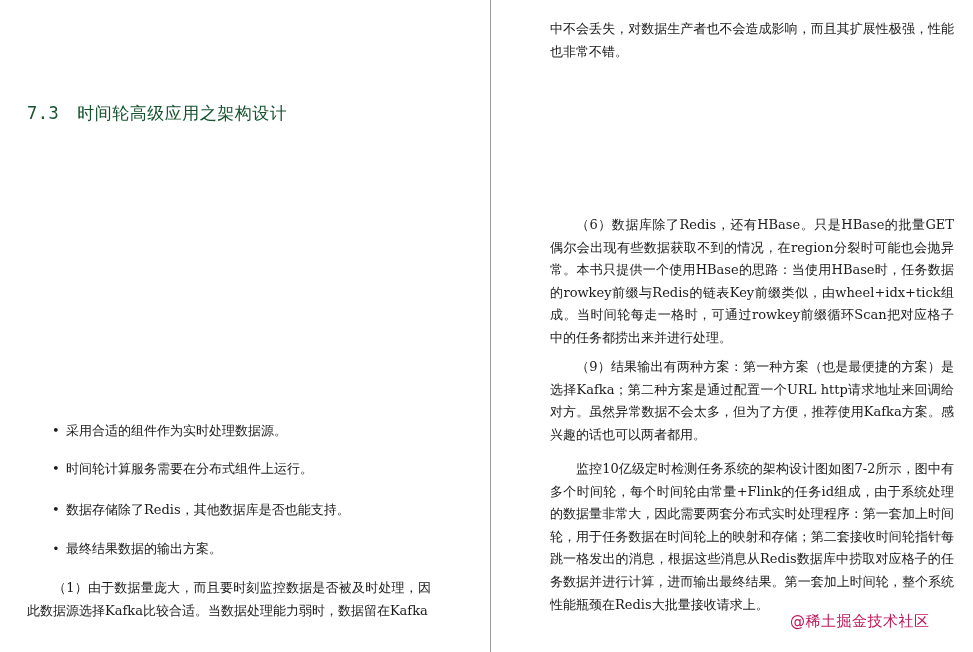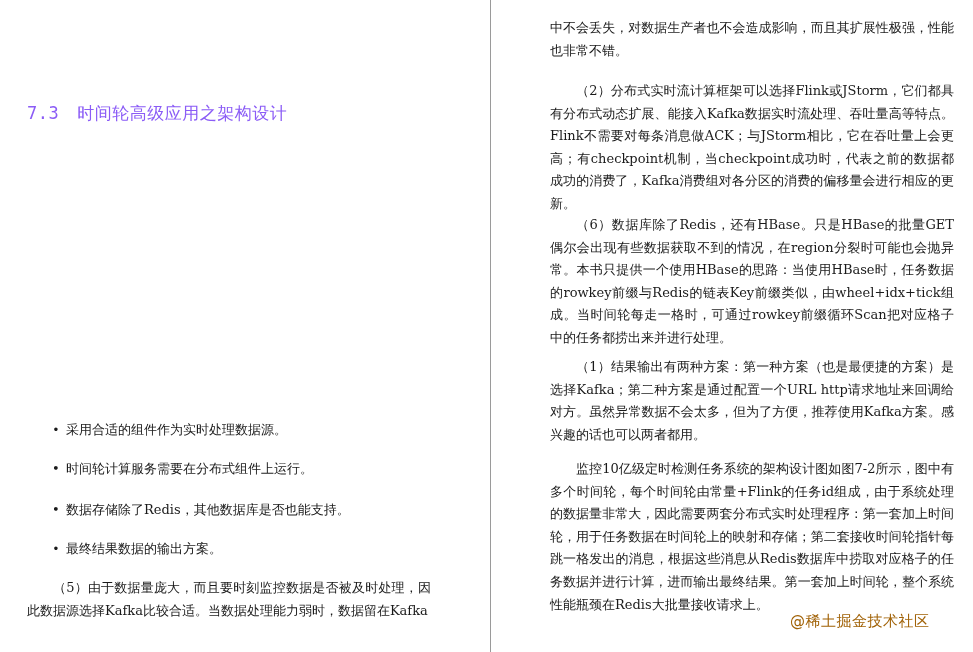--- a/index.html
+++ b/index.html
@@ -7,70 +7,69 @@
       width: 973px; height: 652px; background: #ffffff; position: relative; overflow: hidden;
       font-family: "DejaVu Serif", "Liberation Serif", serif; color: #1a1a1a;
     }
     .page { position: absolute; top: 0; height: 652px; }
     .page-left { left: 0; width: 490px; }
     .page-right { left: 491px; width: 482px; }
     .divider { position: absolute; left: 490px; top: 0; width: 1px; height: 652px; background: #9a9a9a; }
     .heading {
       position: absolute; left: 27px; top: 102px;
       font-family: "DejaVu Sans", "Liberation Sans", sans-serif;
-      font-size: 17px; letter-spacing: 0.5px; color: #8b5cf6;
+      font-size: 17px; letter-spacing: 0.5px; color: #14532d;
     }
     .heading .num { margin-right: 18px; font-family: "DejaVu Sans Mono", monospace; }
     .para {
       position: absolute; font-size: 13px; line-height: 22.6px; text-align: justify;
       text-indent: 2em; margin: 0;
     }
     .bullet {
       position: absolute; left: 52px; font-size: 13px; line-height: 20px; margin: 0;
     }
     .bullet .dot { display: inline-block; width: 14px; }
     .watermark {
       position: absolute; left: 790px; top: 612px;
       font-family: "DejaVu Sans", "Liberation Sans", sans-serif;
-      font-size: 15px; color: #a16207; letter-spacing: 0.5px;
+      font-size: 15px; color: #be185d; letter-spacing: 0.5px;
     }
   </style>
 </head>
 <body>
 
 <div class="page page-left">
   <div class="heading">
     <span class="num">7.3</span><span>时间轮高级应用之架构设计</span>
   </div>
 
 
 
-  <div class="bullet" style="top:421px;font-family:Liberation Mono, monospace;">
+  <div class="bullet" style="top:421px;">
     <span class="dot">•</span><span>采用合适的组件作为实时处理数据源。</span>
   </div>
   <div class="bullet" style="top:459px;">
     <span class="dot">•</span><span>时间轮计算服务需要在分布式组件上运行。</span>
   </div>
   <div class="bullet" style="top:500px;">
     <span class="dot">•</span><span>数据存储除了Redis，其他数据库是否也能支持。</span>
   </div>
   <div class="bullet" style="top:540px;font-family:Liberation Mono, monospace;">
     <span class="dot">•</span><span>最终结果数据的输出方案。</span>
   </div>
 
-  <p class="para" style="left:27px; top:577px; width:404px;">（5）由于数据量庞大，而且要时刻监控数据是否被及时处理，因此数据源选择Kafka比较合适。当数据处理能力弱时，数据留在Kafka</p>
+  <p class="para" style="left:27px; top:577px; width:404px;">（1）由于数据量庞大，而且要时刻监控数据是否被及时处理，因此数据源选择Kafka比较合适。当数据处理能力弱时，数据留在Kafka</p>
 </div>
 
 <div class="divider"></div>
 
 <div class="page page-right">
-  <p class="para" style="left:59px; top:18px; width:404px; text-indent:0;font-family:Liberation Mono, monospace;">中不会丢失，对数据生产者也不会造成影响，而且其扩展性极强，性能也非常不错。</p>
+  <p class="para" style="left:59px; top:18px; width:404px; text-indent:0;">中不会丢失，对数据生产者也不会造成影响，而且其扩展性极强，性能也非常不错。</p>
 
-  <p class="para" style="left:59px; top:80px; width:404px;">（2）分布式实时流计算框架可以选择Flink或JStorm，它们都具有分布式动态扩展、能接入Kafka数据实时流处理、吞吐量高等特点。Flink不需要对每条消息做ACK；与JStorm相比，它在吞吐量上会更高；有checkpoint机制，当checkpoint成功时，代表之前的数据都成功的消费了，Kafka消费组对各分区的消费的偏移量会进行相应的更新。</p>
 
   <p class="para" style="left:59px; top:214px; width:404px;">（6）数据库除了Redis，还有HBase。只是HBase的批量GET偶尔会出现有些数据获取不到的情况，在region分裂时可能也会抛异常。本书只提供一个使用HBase的思路：当使用HBase时，任务数据的rowkey前缀与Redis的链表Key前缀类似，由wheel+idx+tick组成。当时间轮每走一格时，可通过rowkey前缀循环Scan把对应格子中的任务都捞出来并进行处理。</p>
 
-  <p class="para" style="left:59px; top:356px; width:404px;">（1）结果输出有两种方案：第一种方案（也是最便捷的方案）是选择Kafka；第二种方案是通过配置一个URL http请求地址来回调给对方。虽然异常数据不会太多，但为了方便，推荐使用Kafka方案。感兴趣的话也可以两者都用。</p>
+  <p class="para" style="left:59px; top:356px; width:404px;">（9）结果输出有两种方案：第一种方案（也是最便捷的方案）是选择Kafka；第二种方案是通过配置一个URL http请求地址来回调给对方。虽然异常数据不会太多，但为了方便，推荐使用Kafka方案。感兴趣的话也可以两者都用。</p>
 
   <p class="para" style="left:59px; top:458px; width:404px;">监控10亿级定时检测任务系统的架构设计图如图7-2所示，图中有多个时间轮，每个时间轮由常量+Flink的任务id组成，由于系统处理的数据量非常大，因此需要两套分布式实时处理程序：第一套加上时间轮，用于任务数据在时间轮上的映射和存储；第二套接收时间轮指针每跳一格发出的消息，根据这些消息从Redis数据库中捞取对应格子的任务数据并进行计算，进而输出最终结果。第一套加上时间轮，整个系统性能瓶颈在Redis大批量接收请求上。</p>
 </div>
 
 <div class="watermark">@稀土掘金技术社区</div>
 
 </body></html>

